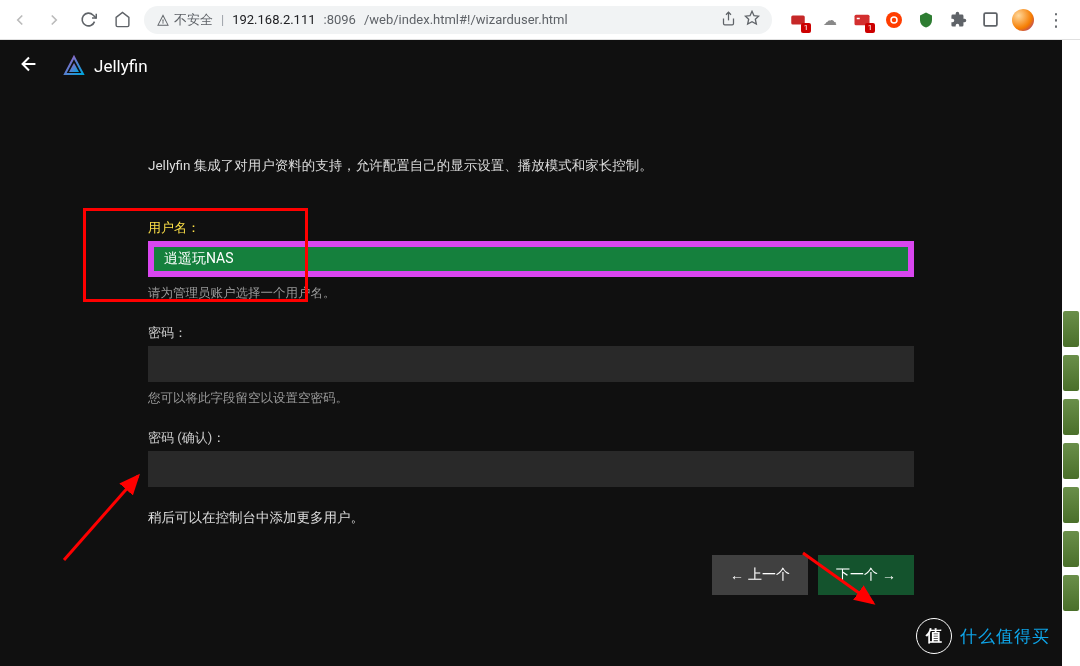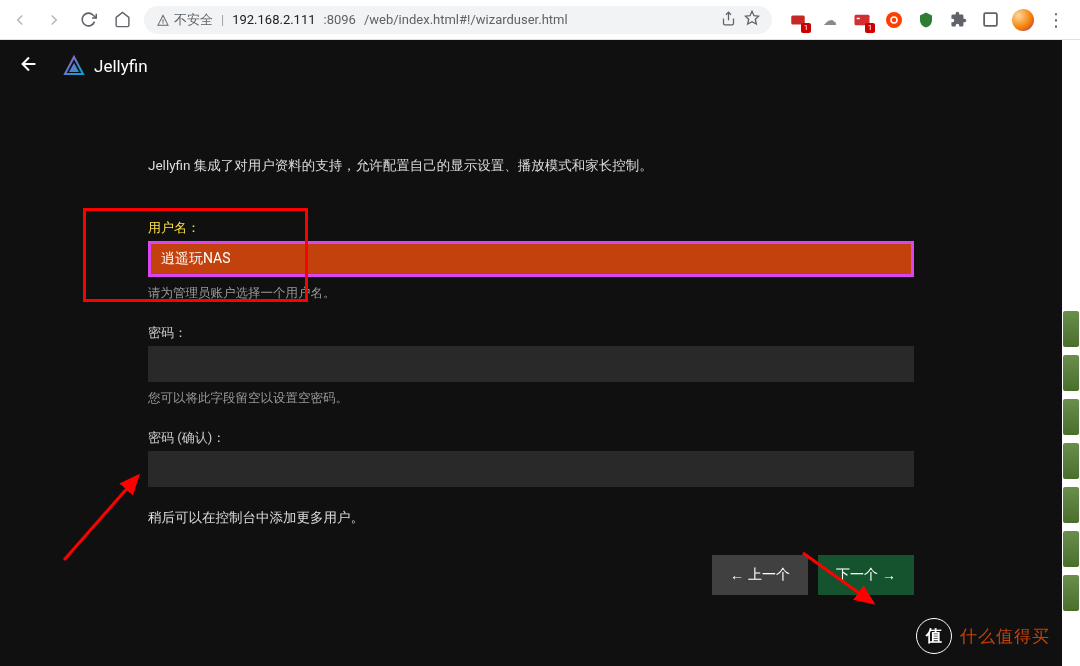--- a/index.html
+++ b/index.html
@@ -19,35 +19,35 @@
 .brand{display:flex;align-items:center;gap:8px}
 .brand-logo{width:24px;height:24px}
 .brand-name{color:#fff;font-size:17px;font-weight:400}
 .wizard{max-width:790px;margin:65px auto 0;padding:0 12px;position:relative}
 .title{color:#fff;font-size:26px;font-weight:400;margin-bottom:28px}
 .desc{color:#ddd;font-size:13.5px;margin-bottom:44px}
 .field{margin-bottom:22px}
 .field-label{color:#fde047;font-size:13px;margin-bottom:4px;display:block}
 .field-label.gray{color:#ccc}
 .field-input{width:100%;height:36px;background:#292929;border:none;color:#fff;padding:0 10px;font-size:14px;outline:none}
-.field-input.focused{border:3px solid #d946ef;background:#c2410c}
+.field-input.focused{border:6px solid #d946ef;background:#15803d}
 .field-help{color:#999;font-size:12.5px;margin-top:8px}
 .note{color:#ddd;font-size:13.5px;margin-top:10px}
 .btn-row{display:flex;justify-content:flex-end;gap:10px;margin-top:28px}
 .btn{height:40px;padding:0 18px;border:none;font-size:14px;cursor:pointer;display:flex;align-items:center;gap:4px}
 .btn-prev{background:#404040;color:#fff}
 .btn-next{background:#14532d;color:#fff}
 .highlight-box{position:absolute;border:3px solid red;pointer-events:none}
 .hb1{left:-65px;top:-11px;width:225px;height:94px}
 .arrow-ann{position:absolute;pointer-events:none}
 .side-strip{position:absolute;right:0;top:40px;width:18px;height:626px;background:#fff}
 .side-thumb{width:16px;height:36px;margin:1px auto;background:linear-gradient(#6a8f4a,#4a6f2a);border-radius:2px}
 .watermark{position:absolute;right:12px;bottom:12px;display:flex;align-items:center;gap:8px}
 .wm-circle{width:36px;height:36px;border-radius:50%;background:#111;color:#fff;display:flex;align-items:center;justify-content:center;font-size:16px;font-weight:bold;border:1.5px solid #fff}
-.wm-text{color:#c2410c;font-size:17px;font-weight:500;letter-spacing:1px}
+.wm-text{color:#0ea5e9;font-size:17px;font-weight:500;letter-spacing:1px}
 .avatar{width:22px;height:22px;border-radius:50%;background:radial-gradient(circle at 30% 30%,#ffd89b,#f57c00 60%,#8e24aa)}
 .rel{position:relative}
 </style>
 </head>
 <body>
 
 <div class="browser-bar">
   <div class="nav-btn dis">
     <svg width="18" height="18" viewBox="0 0 24 24" fill="none" stroke="currentColor" stroke-width="2.2">
         <path d="M15 18l-6-6 6-6"></path>

